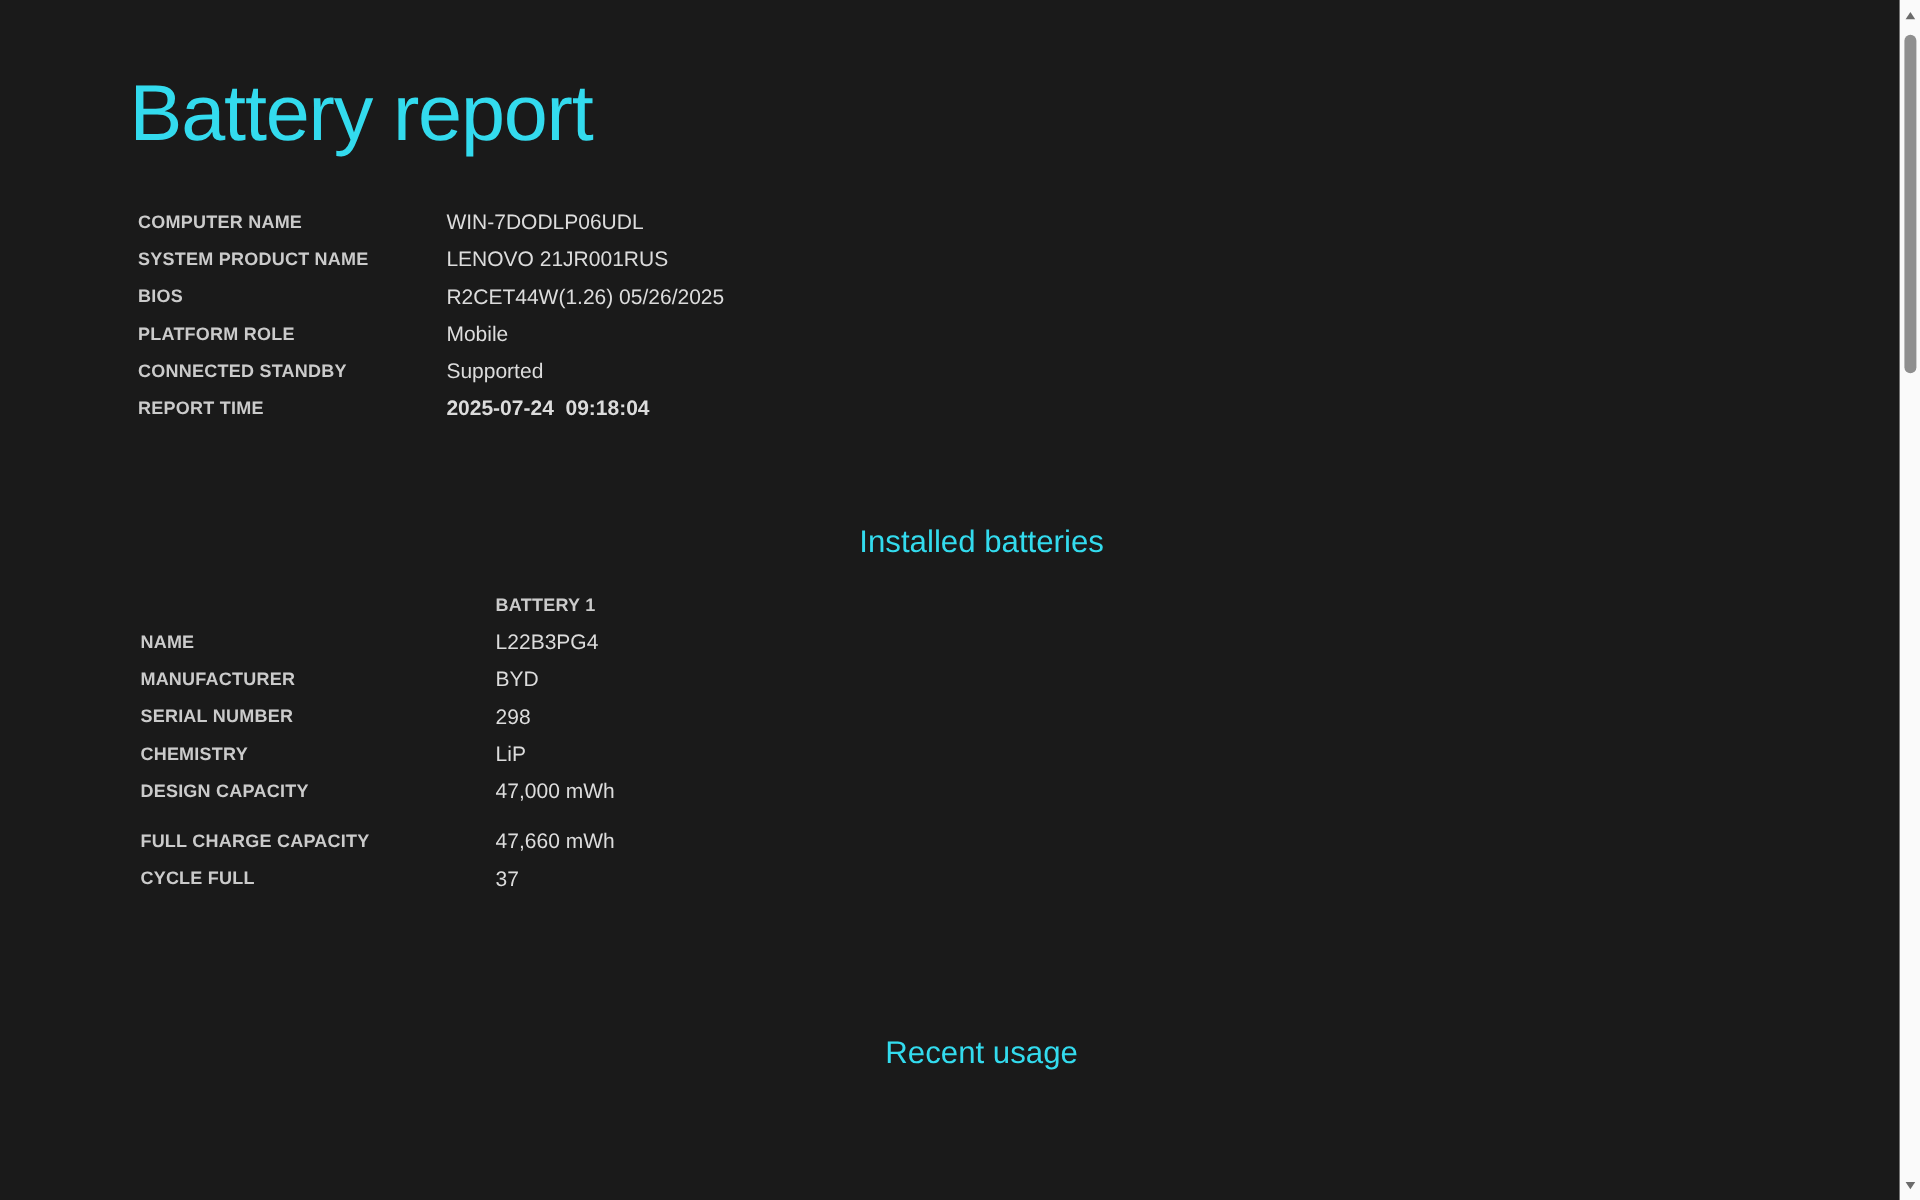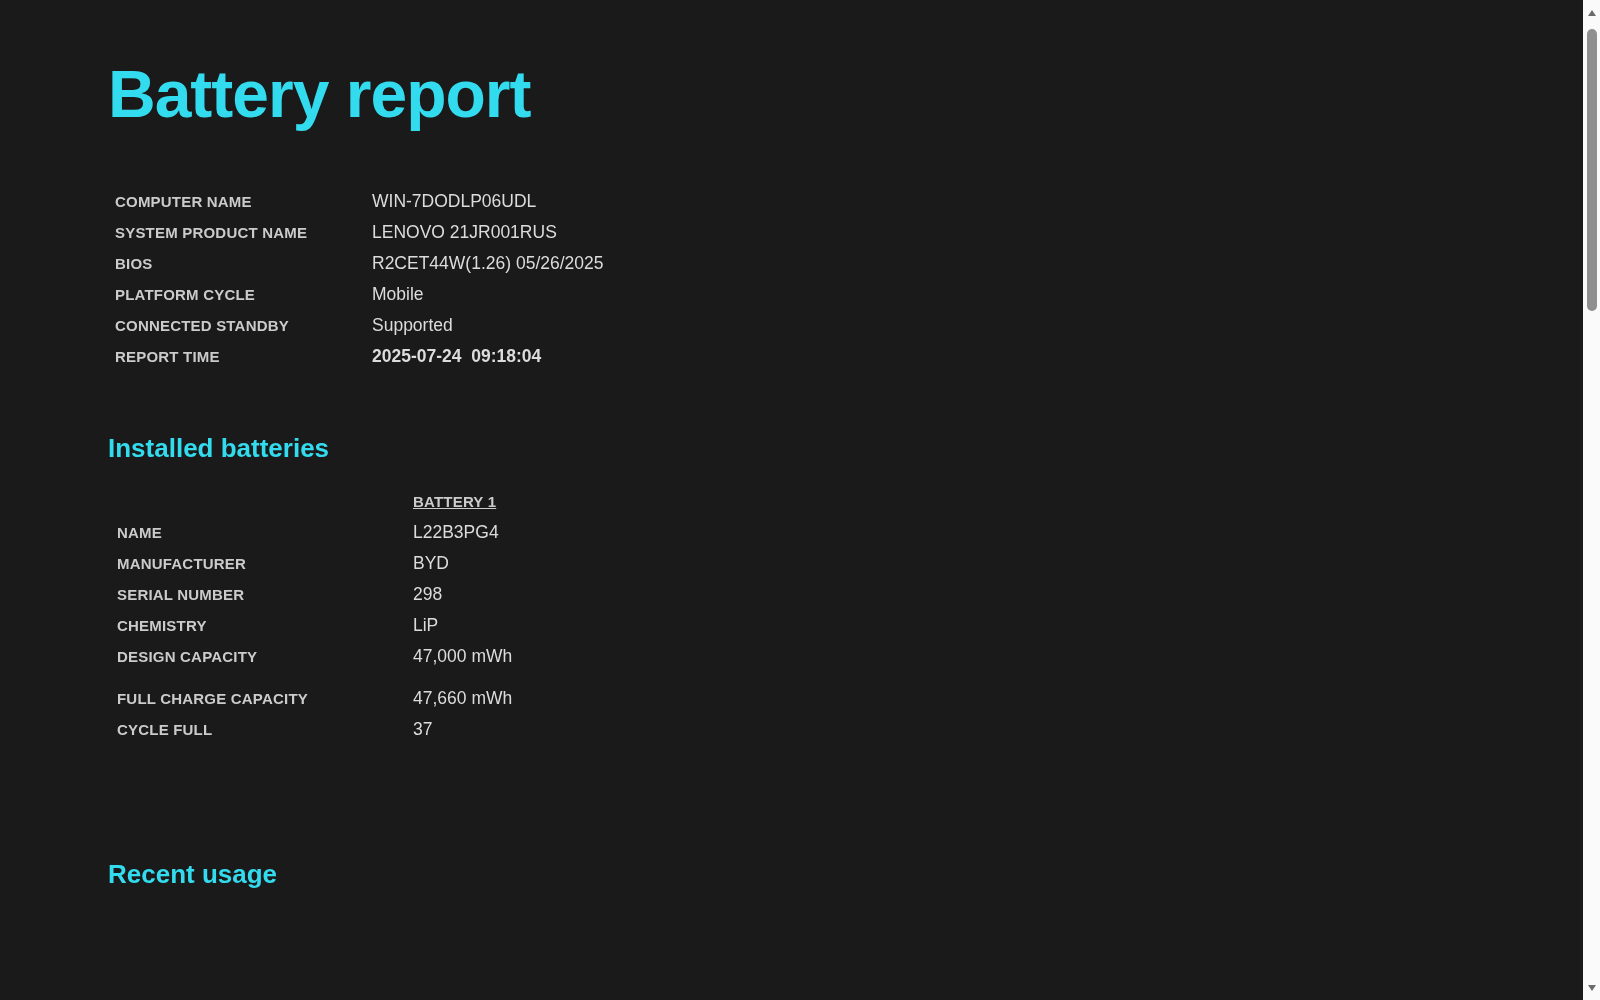--- a/index.html
+++ b/index.html
@@ -24,27 +24,27 @@
   }
   .page {
     position: absolute;
     left: 108px;
     top: 0;
     width: 1420px;
   }
   h1.page-title {
     margin: 58px 0 0 0;
     font-size: 66px;
-    font-weight: 700;
+    font-weight: 400;
     letter-spacing: -1px;
     line-height: 72px;
     color: var(--accent);
   }
   .info-table {
-    margin-top: 56px;
+    margin-top: 40px;
     padding-left: 7px;
   }
   .info-table .row {
     display: flex;
     align-items: center;
     height: 31px;
   }
   .info-table .label {
     flex: 0 0 257px;
     width: 257px;
@@ -53,43 +53,43 @@
     letter-spacing: 0.2px;
     color: var(--label-color);
   }
   .info-table .value {
     font-size: 17.5px;
     color: var(--value-color);
     white-space: pre;
   }
   .value.bold { font-weight: 700; }
   h2.section-heading {
-    margin: 60px 0 0 0;
+    margin: 79px 0 0 0;
     font-size: 26px;
-    font-weight: 700;
+    font-weight: 400;
     line-height: 33px;
     color: var(--accent);
+    text-align: center;
   }
   .section-subtitle {
     margin: 2px 0 0 0;
     font-size: 17.5px;
     line-height: 21px;
     color: var(--subtitle-color);
   }
   .battery-table {
     margin-top: 21px;
     padding-left: 9px;
   }
   .battery-table .label { flex: 0 0 296px; width: 296px; }
   .battery-table .row.header-row .value {
     font-size: 15px;
     font-weight: 700;
     letter-spacing: 0.2px;
     color: var(--label-color);
-    text-decoration: underline;
   }
   .row.group-gap { margin-top: 11px; }
   h2.recent-heading { margin-top: 113px; }
 
   
   .scrollbar {
     position: absolute;
     right: 0; top: 0;
     width: 17px; height: 1000px;
     background: var(--sb-track);
@@ -138,21 +138,21 @@
       </div>
       <div class="row">
         <div class="label">SYSTEM PRODUCT NAME</div>
         <div class="value">LENOVO 21JR001RUS</div>
       </div>
       <div class="row">
         <div class="label">BIOS</div>
         <div class="value">R2CET44W(1.26) 05/26/2025</div>
       </div>
       <div class="row">
-        <div class="label">PLATFORM CYCLE</div>
+        <div class="label">PLATFORM ROLE</div>
         <div class="value">Mobile</div>
       </div>
       <div class="row">
         <div class="label">CONNECTED STANDBY</div>
         <div class="value">Supported</div>
       </div>
       <div class="row">
         <div class="label">REPORT TIME</div>
         <div class="value bold">2025-07-24  09:18:04</div>
       </div>

